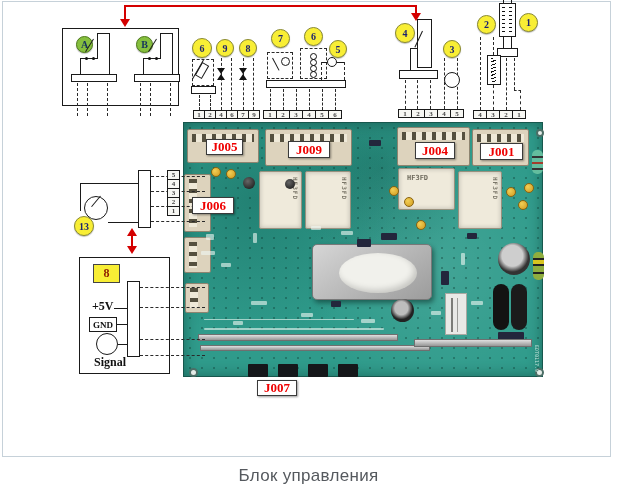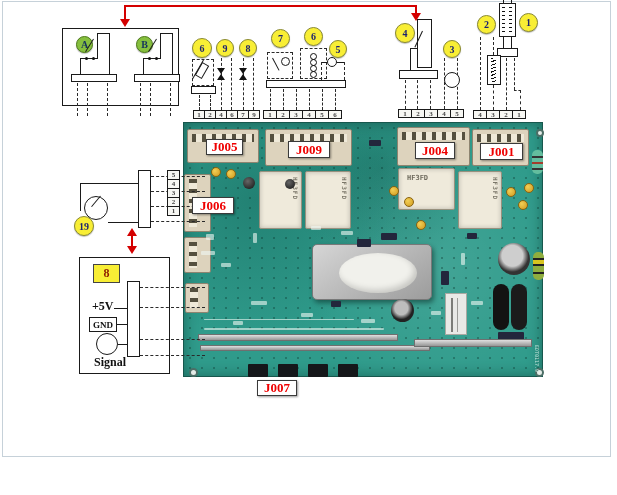--- a/index.html
+++ b/index.html
@@ -336,21 +336,21 @@
   <div class="hl" style="left:80px;top:183px;width:58px;"></div>
   <div class="vl" style="left:80px;top:183px;height:28px;"></div>
   <div class="box round" style="left:84px;top:196px;width:24px;height:24px;"></div>
   <div class="vl" style="left:100px;top:196px;height:14px;transform:rotate(40deg);transform-origin:top;"></div>
   <div class="hl" style="left:108px;top:222px;width:30px;"></div>
   <div class="bar" style="left:138px;top:170px;width:13px;height:58px;"></div>
   <div class="hd" style="left:151px;top:176px;width:54px;"></div>
   <div class="hd" style="left:151px;top:191px;width:54px;"></div>
   <div class="hd" style="left:151px;top:206px;width:54px;"></div>
   <div class="hd" style="left:151px;top:221px;width:54px;"></div>
-  <div class="callout" style="left:74px;top:216px;width:20px;height:20px;">19</div>
+  <div class="callout" style="left:74px;top:216px;width:20px;height:20px;">13</div>
   <div class="strip vstrip" style="left:167px;top:170px;">
     <span class="cell">5</span>
     <span class="cell">4</span>
     <span class="cell">3</span>
     <span class="cell">2</span>
     <span class="cell">1</span>
   </div>
 
   <div class="ah up" style="left:127px;top:228px;"></div>
   <div class="red" style="left:131px;top:235px;width:2px;height:12px;"></div>
@@ -364,13 +364,14 @@
   <div class="hd" style="left:140px;top:339px;width:65px;"></div>
   <div class="hd" style="left:140px;top:355px;width:65px;"></div>
   <div class="t14" style="left:92px;top:299px;">+5V</div>
   <div class="hl" style="left:114px;top:308px;width:13px;"></div>
   <div class="gndbox" style="left:89px;top:317px;width:28px;height:15px;">GND</div>
   <div class="hl" style="left:117px;top:324px;width:10px;"></div>
   <div class="box round" style="left:96px;top:333px;width:22px;height:22px;"></div>
   <div class="hl" style="left:118px;top:344px;width:9px;"></div>
   <div class="t14" style="left:94px;top:355px;">Signal</div>
 
+  <div class="caption">Блок управления</div>
 </div>
 
 </body></html>

